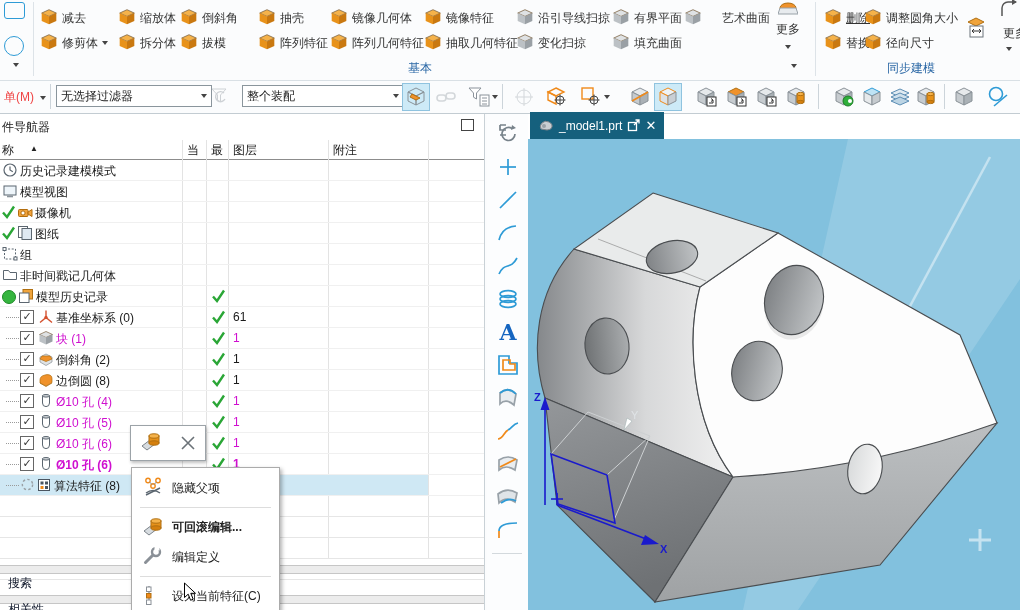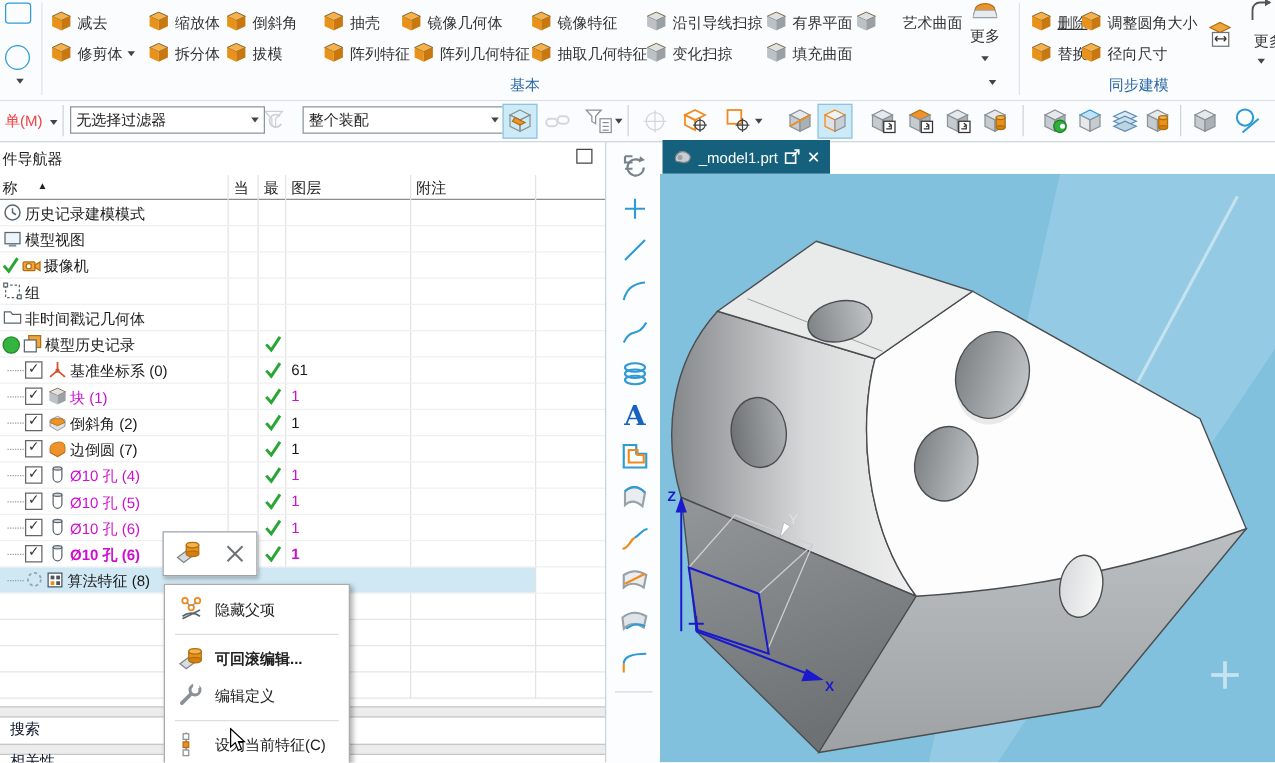--- a/index.html
+++ b/index.html
@@ -89,21 +89,21 @@
           <span>倒斜角</span>
         </div>
         <div class="rbtn" style="left: 258px; top: 7px;">
           <span><svg width="18" height="18" viewBox="0 0 16 16">
               <polygon points="8,1.5 14.5,4.5 8,7.5 1.5,4.5" fill="#f5b24a" stroke="#7a6242" stroke-width=".7"></polygon>
               <polygon points="1.5,4.5 8,7.5 8,14.5 1.5,11.5" fill="#e8921a"></polygon>
               <polygon points="14.5,4.5 8,7.5 8,14.5 14.5,11.5" fill="#c97810"></polygon>
             </svg></span>
           <span>抽壳</span>
         </div>
-        <div class="rbtn" style="left: 320px; top: 7px;">
+        <div class="rbtn" style="left: 330px; top: 7px;">
           <span><svg width="18" height="18" viewBox="0 0 16 16">
               <polygon points="8,1.5 14.5,4.5 8,7.5 1.5,4.5" fill="#f5b24a" stroke="#7a6242" stroke-width=".7"></polygon>
               <polygon points="1.5,4.5 8,7.5 8,14.5 1.5,11.5" fill="#e8921a"></polygon>
               <polygon points="14.5,4.5 8,7.5 8,14.5 14.5,11.5" fill="#c97810"></polygon>
             </svg></span>
           <span>镜像几何体</span>
         </div>
         <div class="rbtn" style="left: 424px; top: 7px;">
           <span><svg width="18" height="18" viewBox="0 0 16 16">
               <polygon points="8,1.5 14.5,4.5 8,7.5 1.5,4.5" fill="#f5b24a" stroke="#7a6242" stroke-width=".7"></polygon>
@@ -480,20 +480,34 @@
           <span style="left: 17px; top: 2px;">
             <svg width="16" height="16" viewBox="0 0 16 16">
               <rect x="1.5" y="5.5" width="9.5" height="7" rx="1" fill="#f2a33c" stroke="#b26d0e"></rect>
               <circle cx="6" cy="9" r="2.1" fill="#fff" stroke="#b26d0e"></circle>
               <path d="M11 8 l4-2.5 v7 l-4-2.5 z" fill="#f2a33c" stroke="#b26d0e"></path>
             </svg>
           </span>
           <span class="lbl" style="left: 35px;">摄像机</span>
         </div>
         <div class="trow">
+          <span style="left: 1px; top: 3px;">
+            <svg width="15" height="14" viewBox="0 0 15 14">
+              <path d="M2 7.5 l4 4.5 L13 1.5" fill="none" stroke="#2aa636" stroke-width="2.4"></path>
+            </svg>
+          </span>
+          <span style="left: 17px; top: 2px;">
+            <svg width="16" height="16" viewBox="0 0 16 16">
+              <rect x="1.5" y="1.5" width="9" height="11" fill="#fff" stroke="#5b6670"></rect>
+              <rect x="5" y="3.5" width="9.5" height="11" fill="#dfe9f2" stroke="#5b6670"></rect>
+            </svg>
+          </span>
+          <span class="lbl" style="left: 35px;">图纸</span>
+        </div>
+        <div class="trow">
           <span style="left: 2px; top: 2px;">
             <svg width="16" height="16" viewBox="0 0 16 16">
               <rect x="2.5" y="3" width="11" height="10" fill="none" stroke="#5b6670" stroke-dasharray="2,1.6"></rect>
               <rect x="1" y="1.5" width="3" height="3" fill="#fff" stroke="#5b6670"></rect>
               <rect x="12" y="11" width="3" height="3" fill="#fff" stroke="#5b6670"></rect>
             </svg>
           </span>
           <span class="lbl" style="left: 20px;">组</span>
         </div>
         <div class="trow">
@@ -577,21 +591,21 @@
         </div>
         <div class="trow">
           <span class="dots" style="left: 6px;"></span>
           <span class="cb" style="left: 20px;">✓</span>
           <span style="left: 38px; top: 2px;">
             <svg width="16" height="16" viewBox="0 0 16 16">
               <path d="M2 11 v-3 q0-4 5-5 l2-.4 q5 0 5 4 v4 l-6 3.5 z" fill="#f0922b" stroke="#b06f10" stroke-width=".7"></path>
               <path d="M2 11 l6 3.5 l6-3.5" fill="none" stroke="#b06f10" stroke-width=".7"></path>
             </svg>
           </span>
-          <span class="lbl" style="left: 56px;">边倒圆 (7)</span>
+          <span class="lbl" style="left: 56px;">边倒圆 (8)</span>
           <span style="left: 211px; top: 3px;">
             <svg width="15" height="14" viewBox="0 0 15 14">
               <path d="M2 7.5 l4 4.5 L13 1.5" fill="none" stroke="#2aa636" stroke-width="2.4"></path>
             </svg>
           </span>
           <span class="laycell">1</span>
         </div>
         <div class="trow">
           <span class="dots" style="left: 6px;"></span>
           <span class="cb" style="left: 20px;">✓</span>

